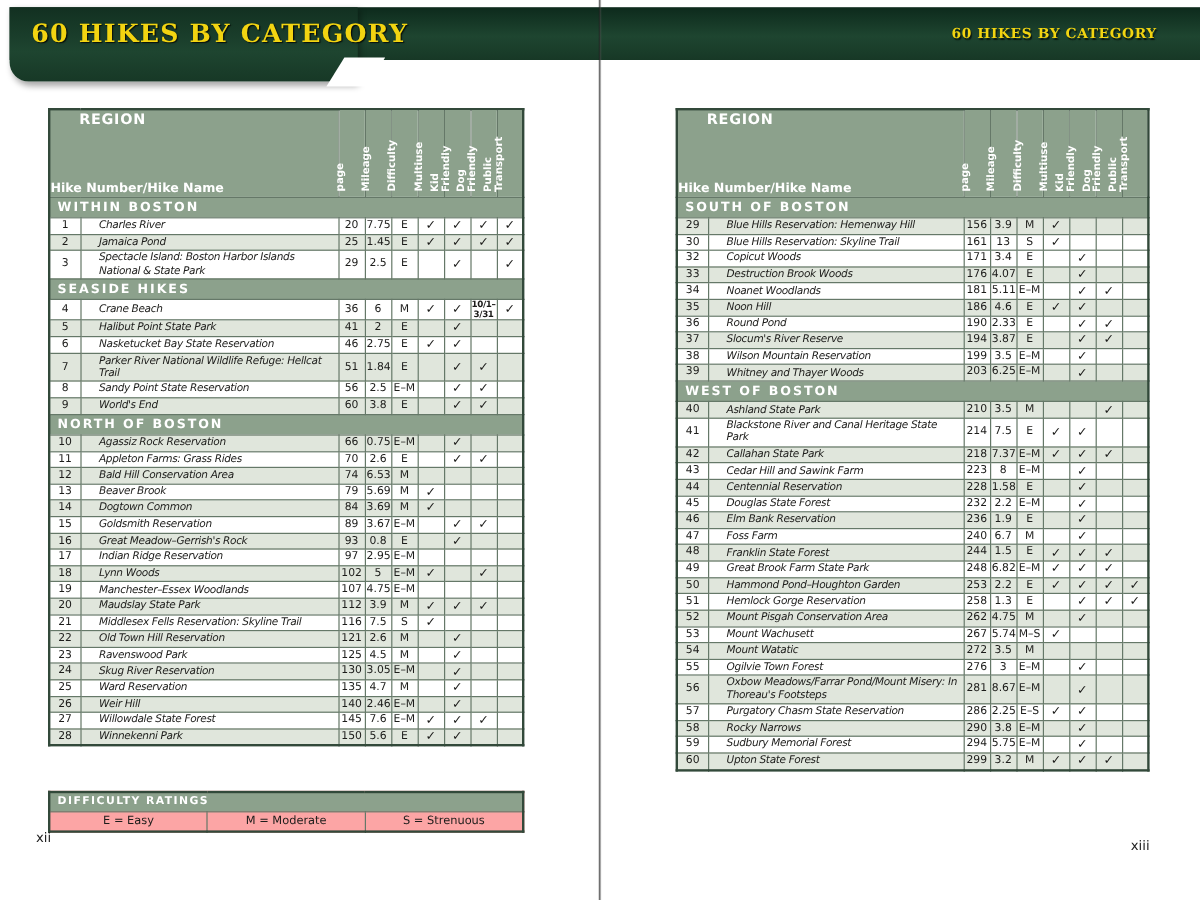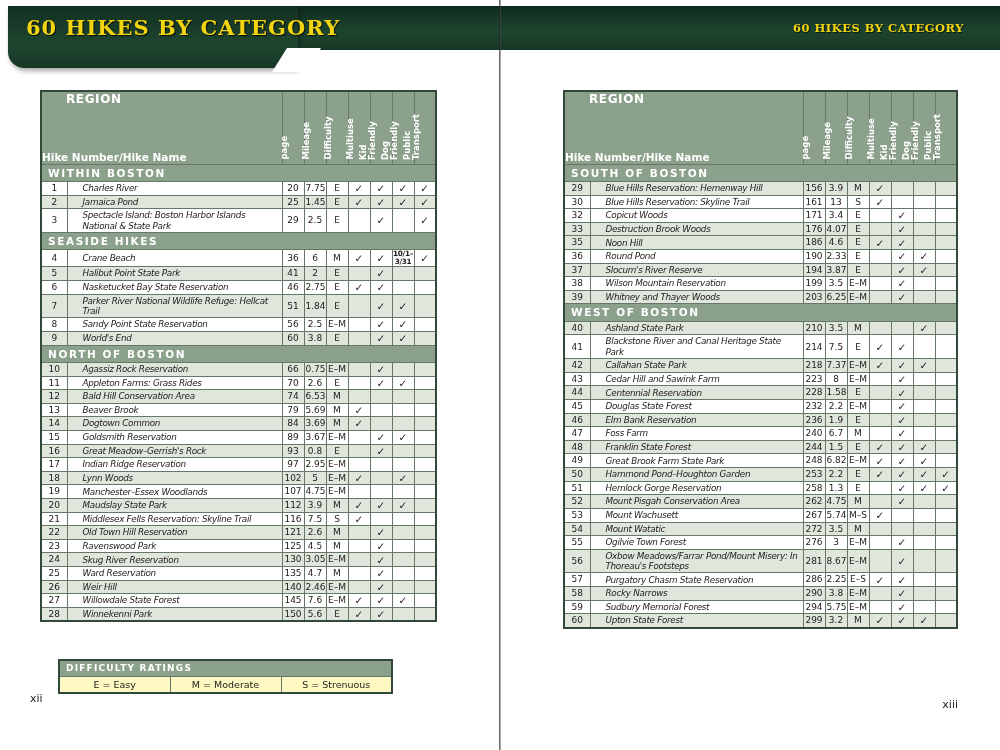--- a/index.html
+++ b/index.html
@@ -77,24 +77,23 @@
   }
   tbody td{height:12px;padding:1px 3px;font-size:9.5px;line-height:1.18;}
   td.num{text-align:center;font-size:9px;}
   td.name{padding-left:15px;font-size:8.8px;letter-spacing:-.3px;font-style:italic;}
   td.val{text-align:center;font-size:9px;padding:1px 1px;}
   td.chk{text-align:center;font-weight:bold;font-size:10.5px;padding:0;}
   td.chk.note{font-size:7.3px;font-weight:600;line-height:1.1;white-space:pre-line;letter-spacing:-.3px;}
   tr.shaded td{background:var(--stripe);}
   
   table.legend{
-    position:absolute;left:40px;top:659px;width:335px;
-    border-collapse:collapse;table-layout:fixed;background:#fef9c3;
+    position:absolute;left:40px;top:659px;width:397px;
+    border-collapse:collapse;table-layout:fixed;background:#fca5a5;
     border:2px solid var(--grid-dark);
-    margin-left:18px;
   }
   .legend td{border:1px solid var(--grid);}
   td.lg-head{
     background:var(--sage);color:#fff;font-weight:bold;font-size:9px;
     letter-spacing:1.2px;padding:2px 6px;height:12px;
   }
   td.lg-cell{text-align:center;font-size:9.5px;padding:2px;height:13px;}
   
   .folio{position:absolute;font-size:11px;color:#222;}
   .folio-left{left:30px;top:692px;}
@@ -571,20 +570,31 @@
         <td class="num">33</td>
         <td class="name">Destruction Brook Woods</td>
         <td class="val">176</td>
         <td class="val">4.07</td>
         <td class="val">E</td>
         <td class="chk"></td>
         <td class="chk">✓</td>
         <td class="chk"></td>
         <td class="chk"></td>
       </tr>
+      <tr>
+        <td class="num">34</td>
+        <td class="name">Noanet Woodlands</td>
+        <td class="val">181</td>
+        <td class="val">5.11</td>
+        <td class="val">E–M</td>
+        <td class="chk"></td>
+        <td class="chk">✓</td>
+        <td class="chk">✓</td>
+        <td class="chk"></td>
+      </tr>
       <tr class="shaded">
         <td class="num">35</td>
         <td class="name">Noon Hill</td>
         <td class="val">186</td>
         <td class="val">4.6</td>
         <td class="val">E</td>
         <td class="chk">✓</td>
         <td class="chk">✓</td>
         <td class="chk"></td>
         <td class="chk"></td>

